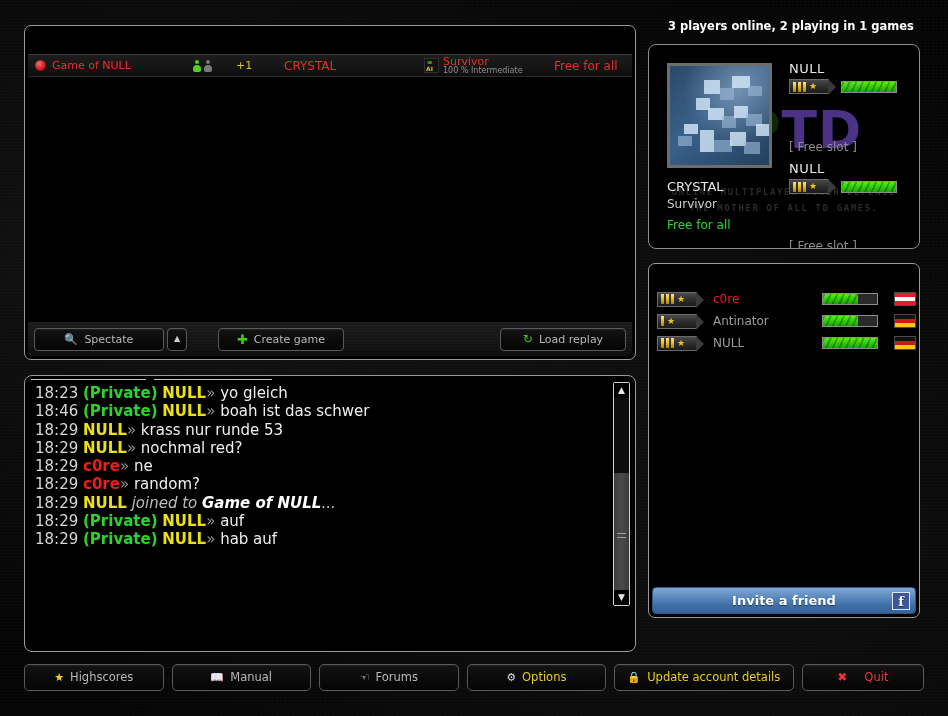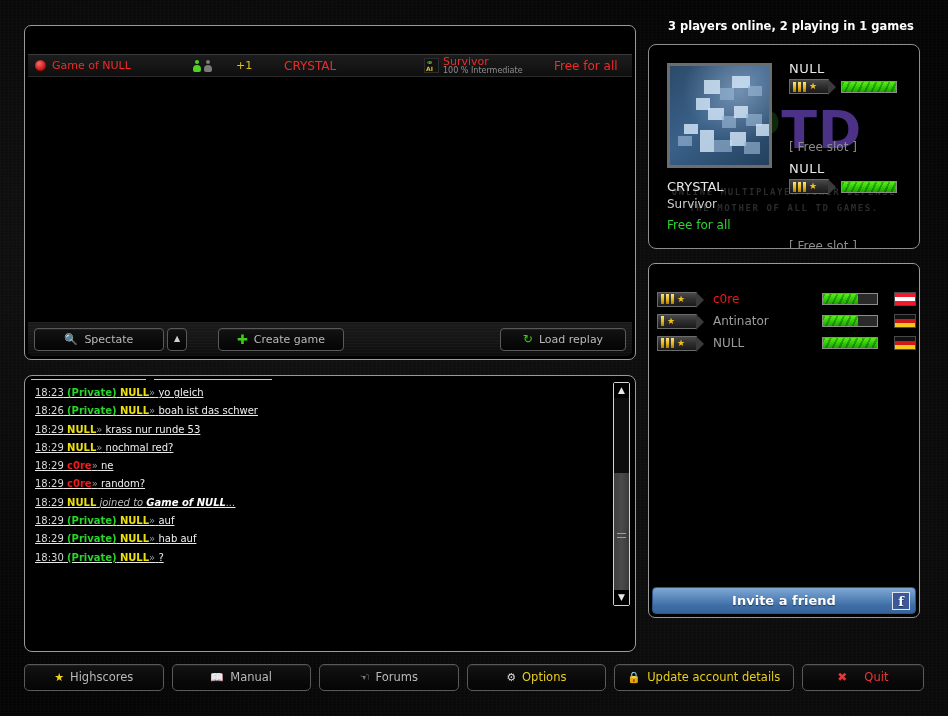--- a/index.html
+++ b/index.html
@@ -130,23 +130,22 @@
   
   #chat-panel { left: 24px; top: 375px; width: 612px; height: 277px; border-radius: 8px; }
   #chat-tabs {
     position: absolute; left: 6px; right: 6px; top: 1px; height: 3px;
     display: flex; gap: 0;
   }
   .chat-tab-line { height: 1px; background: #c9c9c9; margin-top: 2px; }
   #chat-log {
     position: absolute; left: 6px; top: 8px; right: 26px; bottom: 45px;
     overflow: hidden;
-    font-size: 10px;
+    font-size: 15px;
     color: #e9e9e9;
-    text-decoration: underline;
   }
   .msg { height: 18.3px; line-height: 18.3px; white-space: nowrap; padding-left: 4px; }
   .t  { color: #d7d7d7; }
   .priv { color: #29d52a; font-weight: bold; }
   .nick-y { color: #ece00f; font-weight: bold; }
   .nick-r { color: #f21a1a; font-weight: bold; }
   .arrow { color: #9a9a9a; }
   .body { color: #efefef; }
   .sys { color: #bdbdbd; font-style: italic; }
   .sys b { color: #ffffff; font-style: italic; }
@@ -397,29 +396,28 @@
 
 <div class="panel" id="chat-panel">
   <div id="chat-tabs">
     <div class="chat-tab-line" style="width:115px"></div>
     <div style="width:8px"></div>
     <div class="chat-tab-line" style="width:118px"></div>
   </div>
 
   <div id="chat-log">
       <div class="msg"><span class="t">18:23</span> <span class="priv">(Private)</span> <span class="nick-y">NULL</span><span class="arrow">»</span> <span class="body">yo gleich</span></div>
-      <div class="msg"><span class="t">18:26</span> <span class="priv">(Private)</span> <span class="nick-y">NULL</span><span class="arrow">»</span> <span class="body">boah ist das schwer</span></div>
+      <div class="msg"><span class="t">18:46</span> <span class="priv">(Private)</span> <span class="nick-y">NULL</span><span class="arrow">»</span> <span class="body">boah ist das schwer</span></div>
       <div class="msg"><span class="t">18:29</span> <span class="nick-y">NULL</span><span class="arrow">»</span> <span class="body">krass nur runde 53</span></div>
       <div class="msg"><span class="t">18:29</span> <span class="nick-y">NULL</span><span class="arrow">»</span> <span class="body">nochmal red?</span></div>
       <div class="msg"><span class="t">18:29</span> <span class="nick-r">c0re</span><span class="arrow">»</span> <span class="body">ne</span></div>
       <div class="msg"><span class="t">18:29</span> <span class="nick-r">c0re</span><span class="arrow">»</span> <span class="body">random?</span></div>
       <div class="msg"><span class="t">18:29</span> <span class="nick-y">NULL</span> <span class="sys">joined to <b>Game of NULL</b>...</span></div>
       <div class="msg"><span class="t">18:29</span> <span class="priv">(Private)</span> <span class="nick-y">NULL</span><span class="arrow">»</span> <span class="body">auf</span></div>
       <div class="msg"><span class="t">18:29</span> <span class="priv">(Private)</span> <span class="nick-y">NULL</span><span class="arrow">»</span> <span class="body">hab auf</span></div>
-      <div class="msg"><span class="t">18:30</span> <span class="priv">(Private)</span> <span class="nick-y">NULL</span><span class="arrow">»</span> <span class="body">?</span></div>
     </div>
 
   <div id="chat-scroll">
     <div class="sb-up">▲</div>
     <div id="chat-track-top"></div>
     <div id="chat-thumb">
         <span class="grip"></span>
       </div>
     <div class="sb-down">▼</div>
   </div>

